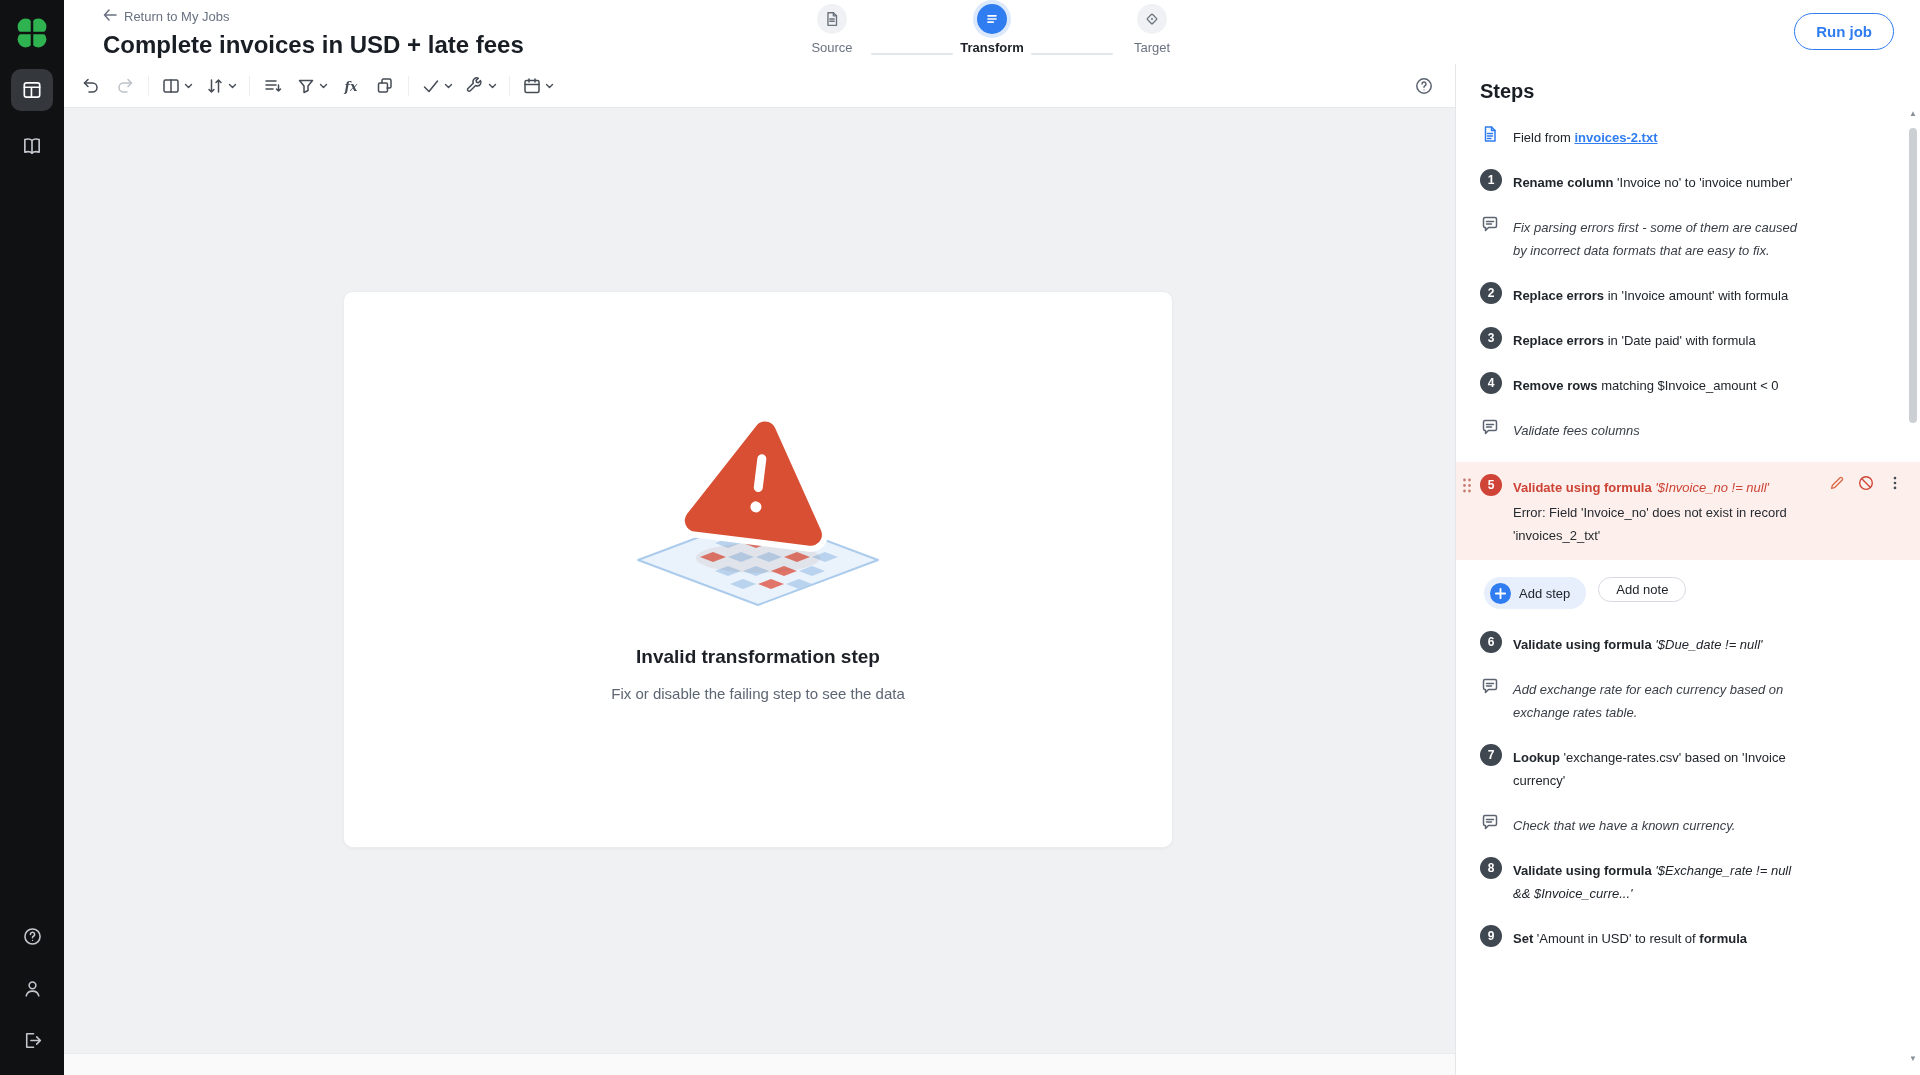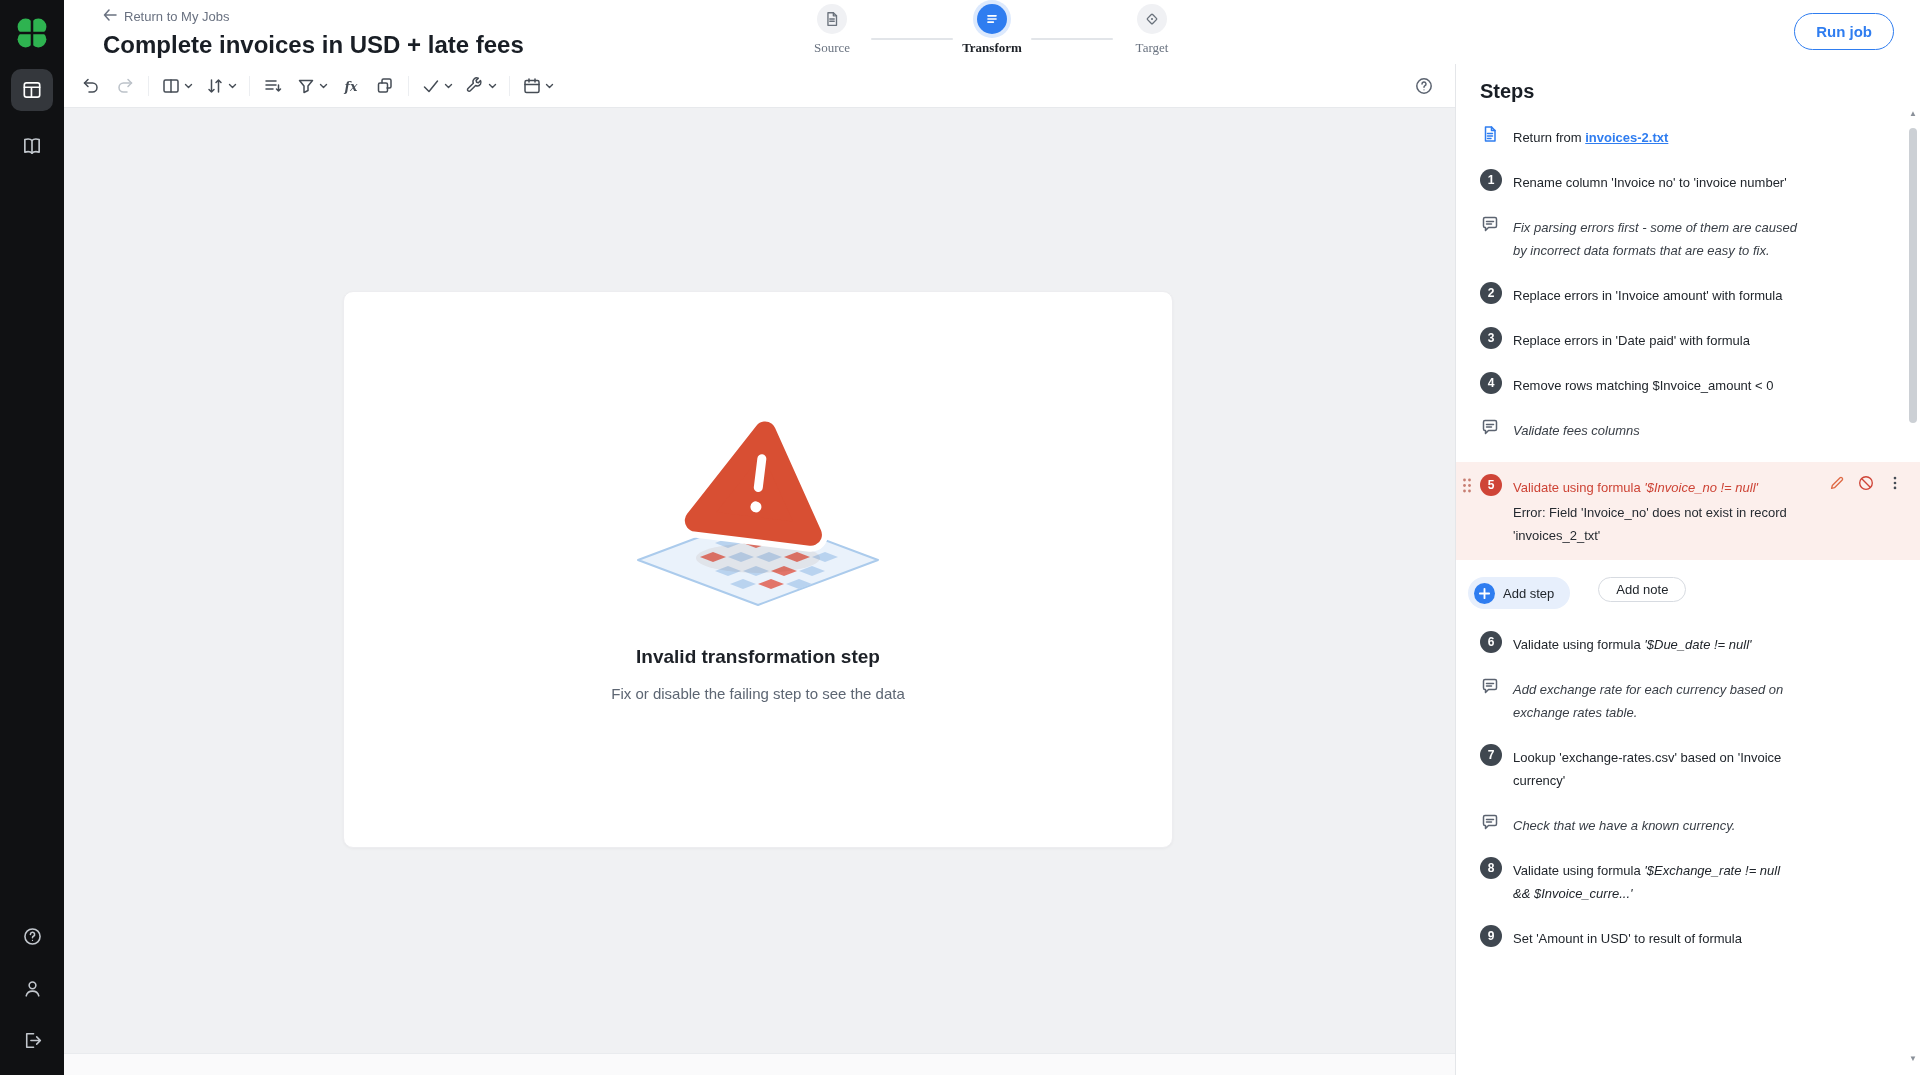--- a/index.html
+++ b/index.html
@@ -15,21 +15,21 @@
   .side-tile.active{background:#34373c;}
   .side-spacer{flex:1;}
   .side-foot{display:flex;flex-direction:column;align-items:center;gap:18px;}
   .side-foot .side-tile{margin-top:0;width:34px;height:34px;}
 
   
   #header{position:absolute;left:64px;top:0;right:0;height:76px;background:#fff;border-bottom:1px solid #eef0f2;}
   .back-link{position:absolute;left:39px;top:9px;display:flex;align-items:center;gap:7px;
     font-size:13px;color:#697180;cursor:pointer;}
   .page-title{position:absolute;left:39px;top:31px;font-size:24px;font-weight:700;color:#191e25;}
-  .wizard{position:absolute;left:50%;transform:translateX(-50%);top:4px;display:flex;align-items:center;font-family:Liberation Serif, serif;}
+  .wizard{position:absolute;left:50%;transform:translateX(-50%);top:4px;display:flex;align-items:flex-end;}
   .wiz-step{width:78px;display:flex;flex-direction:column;align-items:center;gap:6px;cursor:pointer;}
   .wiz-icon{width:30px;height:30px;border-radius:50%;background:#f0f1f4;display:flex;align-items:center;justify-content:center;}
   .wiz-icon.active{background:#2f7df0;box-shadow:0 0 0 4px #dce9fd;}
   .wiz-label{font-size:13px;color:#6a7380;}
   .wiz-step.active .wiz-label{color:#1d2127;font-weight:700;}
   .wiz-line{width:82px;height:2px;background:#e2e5e9;margin-top:18px;border-radius:1px;}
   .run-btn{position:absolute;right:26px;top:13px;height:37px;padding:0 21px;border:1.5px solid #2f7df0;
     border-radius:19px;background:#fff;color:#2f7df0;font-size:15px;font-weight:700;cursor:pointer;
     font-family:inherit;}
 
@@ -53,31 +53,31 @@
   
   #steps-panel{position:absolute;left:1455px;top:64px;right:0;bottom:0;background:#fff;border-left:1px solid #e4e6e9;}
   .steps-title{margin:16px 0 0 24px;font-size:20px;font-weight:700;color:#191e25;}
   #steps-list{margin-top:21px;}
   .step-row{display:flex;gap:11px;padding-left:24px;margin-bottom:20px;cursor:pointer;}
   .marker{width:22px;flex:none;display:flex;justify-content:flex-start;padding-top:0;}
   .circle{width:22px;height:22px;border-radius:50%;background:#3f4750;color:#fff;font-size:12px;font-weight:700;
     display:flex;align-items:center;justify-content:center;}
   .circle.err{background:#cf4437;}
   .step-text{width:288px;font-size:13px;line-height:23px;color:#21262c;padding-top:2px;}
-  .seg-bold{font-weight:400;}
+  .seg-bold{font-weight:700;}
   .seg-italic{font-style:italic;}
   .seg-link{color:#2f7df0;font-weight:700;text-decoration:underline;cursor:pointer;}
   .note .step-text{color:#383e46;}
   .error-row{position:relative;background:#fcefec;padding:12px 0 13px 24px;margin-bottom:17px;display:flex;gap:11px;cursor:pointer;}
   .error-row .step-text{color:#cd4335;}
   .error-msg{width:345px;font-size:13px;line-height:23px;color:#262b31;margin-top:2px;}
   .grip{position:absolute;left:5px;top:15px;cursor:grab;}
   .err-actions{position:absolute;right:16px;top:12px;display:flex;gap:11px;align-items:center;}
   .err-actions span{cursor:pointer;display:flex;}
-  .buttons-row{display:flex;gap:28px;padding-left:12px;margin:4px 0 22px;}
+  .buttons-row{display:flex;gap:12px;padding-left:12px;margin:4px 16px 22px;}
   .add-step{display:inline-flex;align-items:center;gap:8px;height:32px;padding:0 16px 0 6px;border:none;
     border-radius:17px;background:#e7effc;font-size:13px;color:#21262c;cursor:pointer;font-family:inherit;}
   .plus-circle{width:21px;height:21px;border-radius:50%;background:#2f7df0;display:flex;align-items:center;justify-content:center;}
   .add-note{height:25px;padding:0 17px;border:1px solid #d7dbe1;border-radius:17px;background:#fff;
     font-size:13px;color:#21262c;cursor:pointer;font-family:inherit;}
 
   
   .sb{position:absolute;right:1px;top:46px;bottom:24px;width:12px;}
   .sb-arrow{position:absolute;left:0;width:12px;height:12px;font-size:8px;line-height:12px;text-align:center;
     color:#8a9099;cursor:pointer;}
@@ -320,21 +320,21 @@
   <h3 class="steps-title">Steps</h3>
   <div id="steps-list">
       <div class="step-row">
         <div class="marker">
           <svg width="20" height="20" viewBox="0 0 20 20" fill="none" stroke="#2f7df0" stroke-width="1.5" stroke-linecap="round" stroke-linejoin="round">
             <path d="M5.5 3h6l3.5 3.5V17H5.5z"></path>
             <path d="M11.5 3v3.5H15"></path>
             <path d="M7.5 9.5h5M7.5 12h5M7.5 14.5h3.5"></path>
           </svg>
         </div>
-        <div class="step-text"><span class="seg seg-normal">Return from </span><span class="seg seg-link">invoices-2.txt</span></div>
+        <div class="step-text"><span class="seg seg-normal">Field from </span><span class="seg seg-link">invoices-2.txt</span></div>
       </div>
       <div class="step-row">
         <div class="marker">
           <div class="circle">1</div>
         </div>
         <div class="step-text"><span class="seg seg-bold">Rename column</span><span class="seg seg-normal"> 'Invoice no' to 'invoice number'</span></div>
       </div>
       <div class="step-row note">
         <div class="marker">
           <svg width="20" height="20" viewBox="0 0 20 20" fill="none" stroke="#5b6370" stroke-width="1.5" stroke-linecap="round" stroke-linejoin="round">

